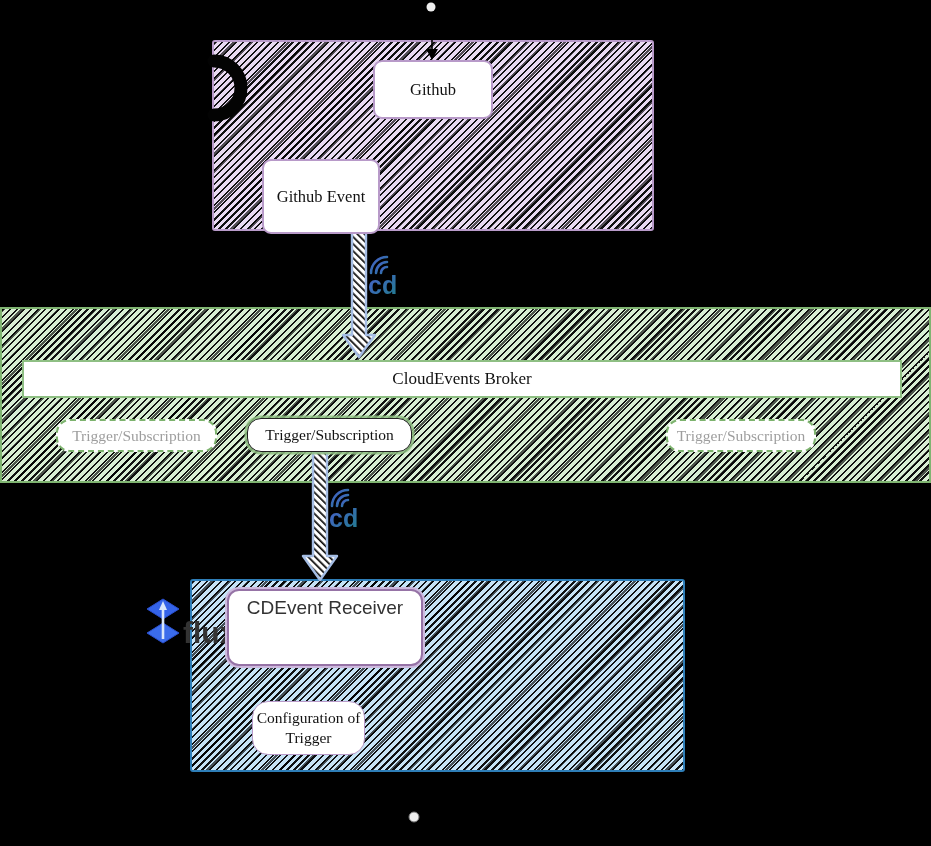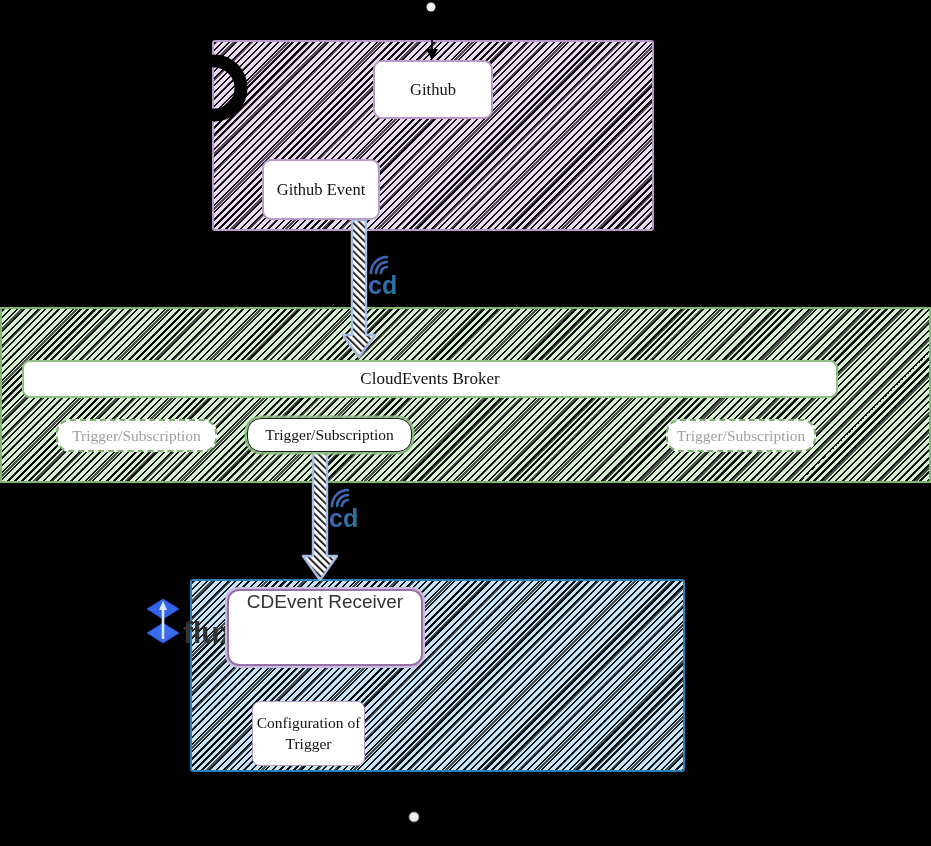--- a/index.html
+++ b/index.html
@@ -10,31 +10,31 @@
     background-image:
       repeating-linear-gradient(135deg, rgba(0,0,0,0.92) 0px, rgba(0,0,0,0.92) 1.6px, transparent 1.6px, transparent 5px),
       repeating-linear-gradient(135deg, rgba(0,0,0,0.65) 0px, rgba(0,0,0,0.65) 2.2px, transparent 2.2px, transparent 13px);
   }
   .region-source{left:212px;top:40px;width:442px;height:191px;background-color:#e9daf2;border:2px solid #b89ac9;}
   .region-broker{left:0px;top:307px;width:931px;height:176px;background-color:#d8eed3;border:2px solid #7fb471;border-radius:0;}
   .region-receiver{left:190px;top:579px;width:495px;height:193px;background-color:#c6e3f6;border:2px solid #2e7eb8;}
   .node{position:absolute;box-sizing:border-box;background:#fff;display:flex;align-items:center;justify-content:center;
         text-align:center;color:#111;z-index:3;}
   .node-github{left:373px;top:60px;width:120px;height:59px;border:2px solid #b89ac9;border-radius:9px;font-size:16.5px;}
-  .node-github-event{left:262px;top:159px;width:118px;height:61px;border:2px solid #b89ac9;border-radius:9px;font-size:16.5px;}
-  .node-broker{left:22px;top:360px;width:816px;height:38px;border:2px solid #8ebf83;border-radius:8px;font-size:17px;}
+  .node-github-event{left:262px;top:159px;width:118px;height:75px;border:2px solid #b89ac9;border-radius:9px;font-size:16.5px;}
+  .node-broker{left:22px;top:360px;width:880px;height:38px;border:2px solid #8ebf83;border-radius:0;font-size:17px;}
   .node-trigger{height:33px;border-radius:14px;font-size:15.5px;}
   .node-trigger-dashed{border:2px dashed #7db36e;color:#9e9e9e;}
   .node-trigger-left{left:56px;top:419px;width:161px;}
   .node-trigger-mid{left:247px;top:418px;width:165px;height:34px;border:1.5px solid #222;box-shadow:0 0 0 2.5px rgba(143,191,131,0.85);}
   .node-trigger-right{left:666px;top:419px;width:150px;}
   .node-receiver{left:227px;top:589px;width:196px;height:77px;border:2.5px solid #9673a6;border-radius:12px;
                  box-shadow:0 0 0 2px #cdb9dd;font-family:"Liberation Sans", sans-serif;font-size:19px;color:#333;
-                 align-items:flex-start;padding-top:0;}
-  .node-config{left:252px;top:701px;width:113px;height:65px;border:1.5px solid #b89ac9;border-radius:8px;
+                 align-items:flex-start;padding-top:6px;}
+  .node-config{left:252px;top:701px;width:113px;height:54px;border:1.5px solid #b89ac9;border-radius:16px;
                font-size:15.5px;line-height:1.32;flex-direction:column;}
   .arrow-svg{position:absolute;z-index:2;}
   .logo-svg{position:absolute;z-index:2;}
   .overlay{position:absolute;left:0;top:0;z-index:2;pointer-events:none;}
 </style>
 </head>
 <body>
 
 <div class="stage">
 

